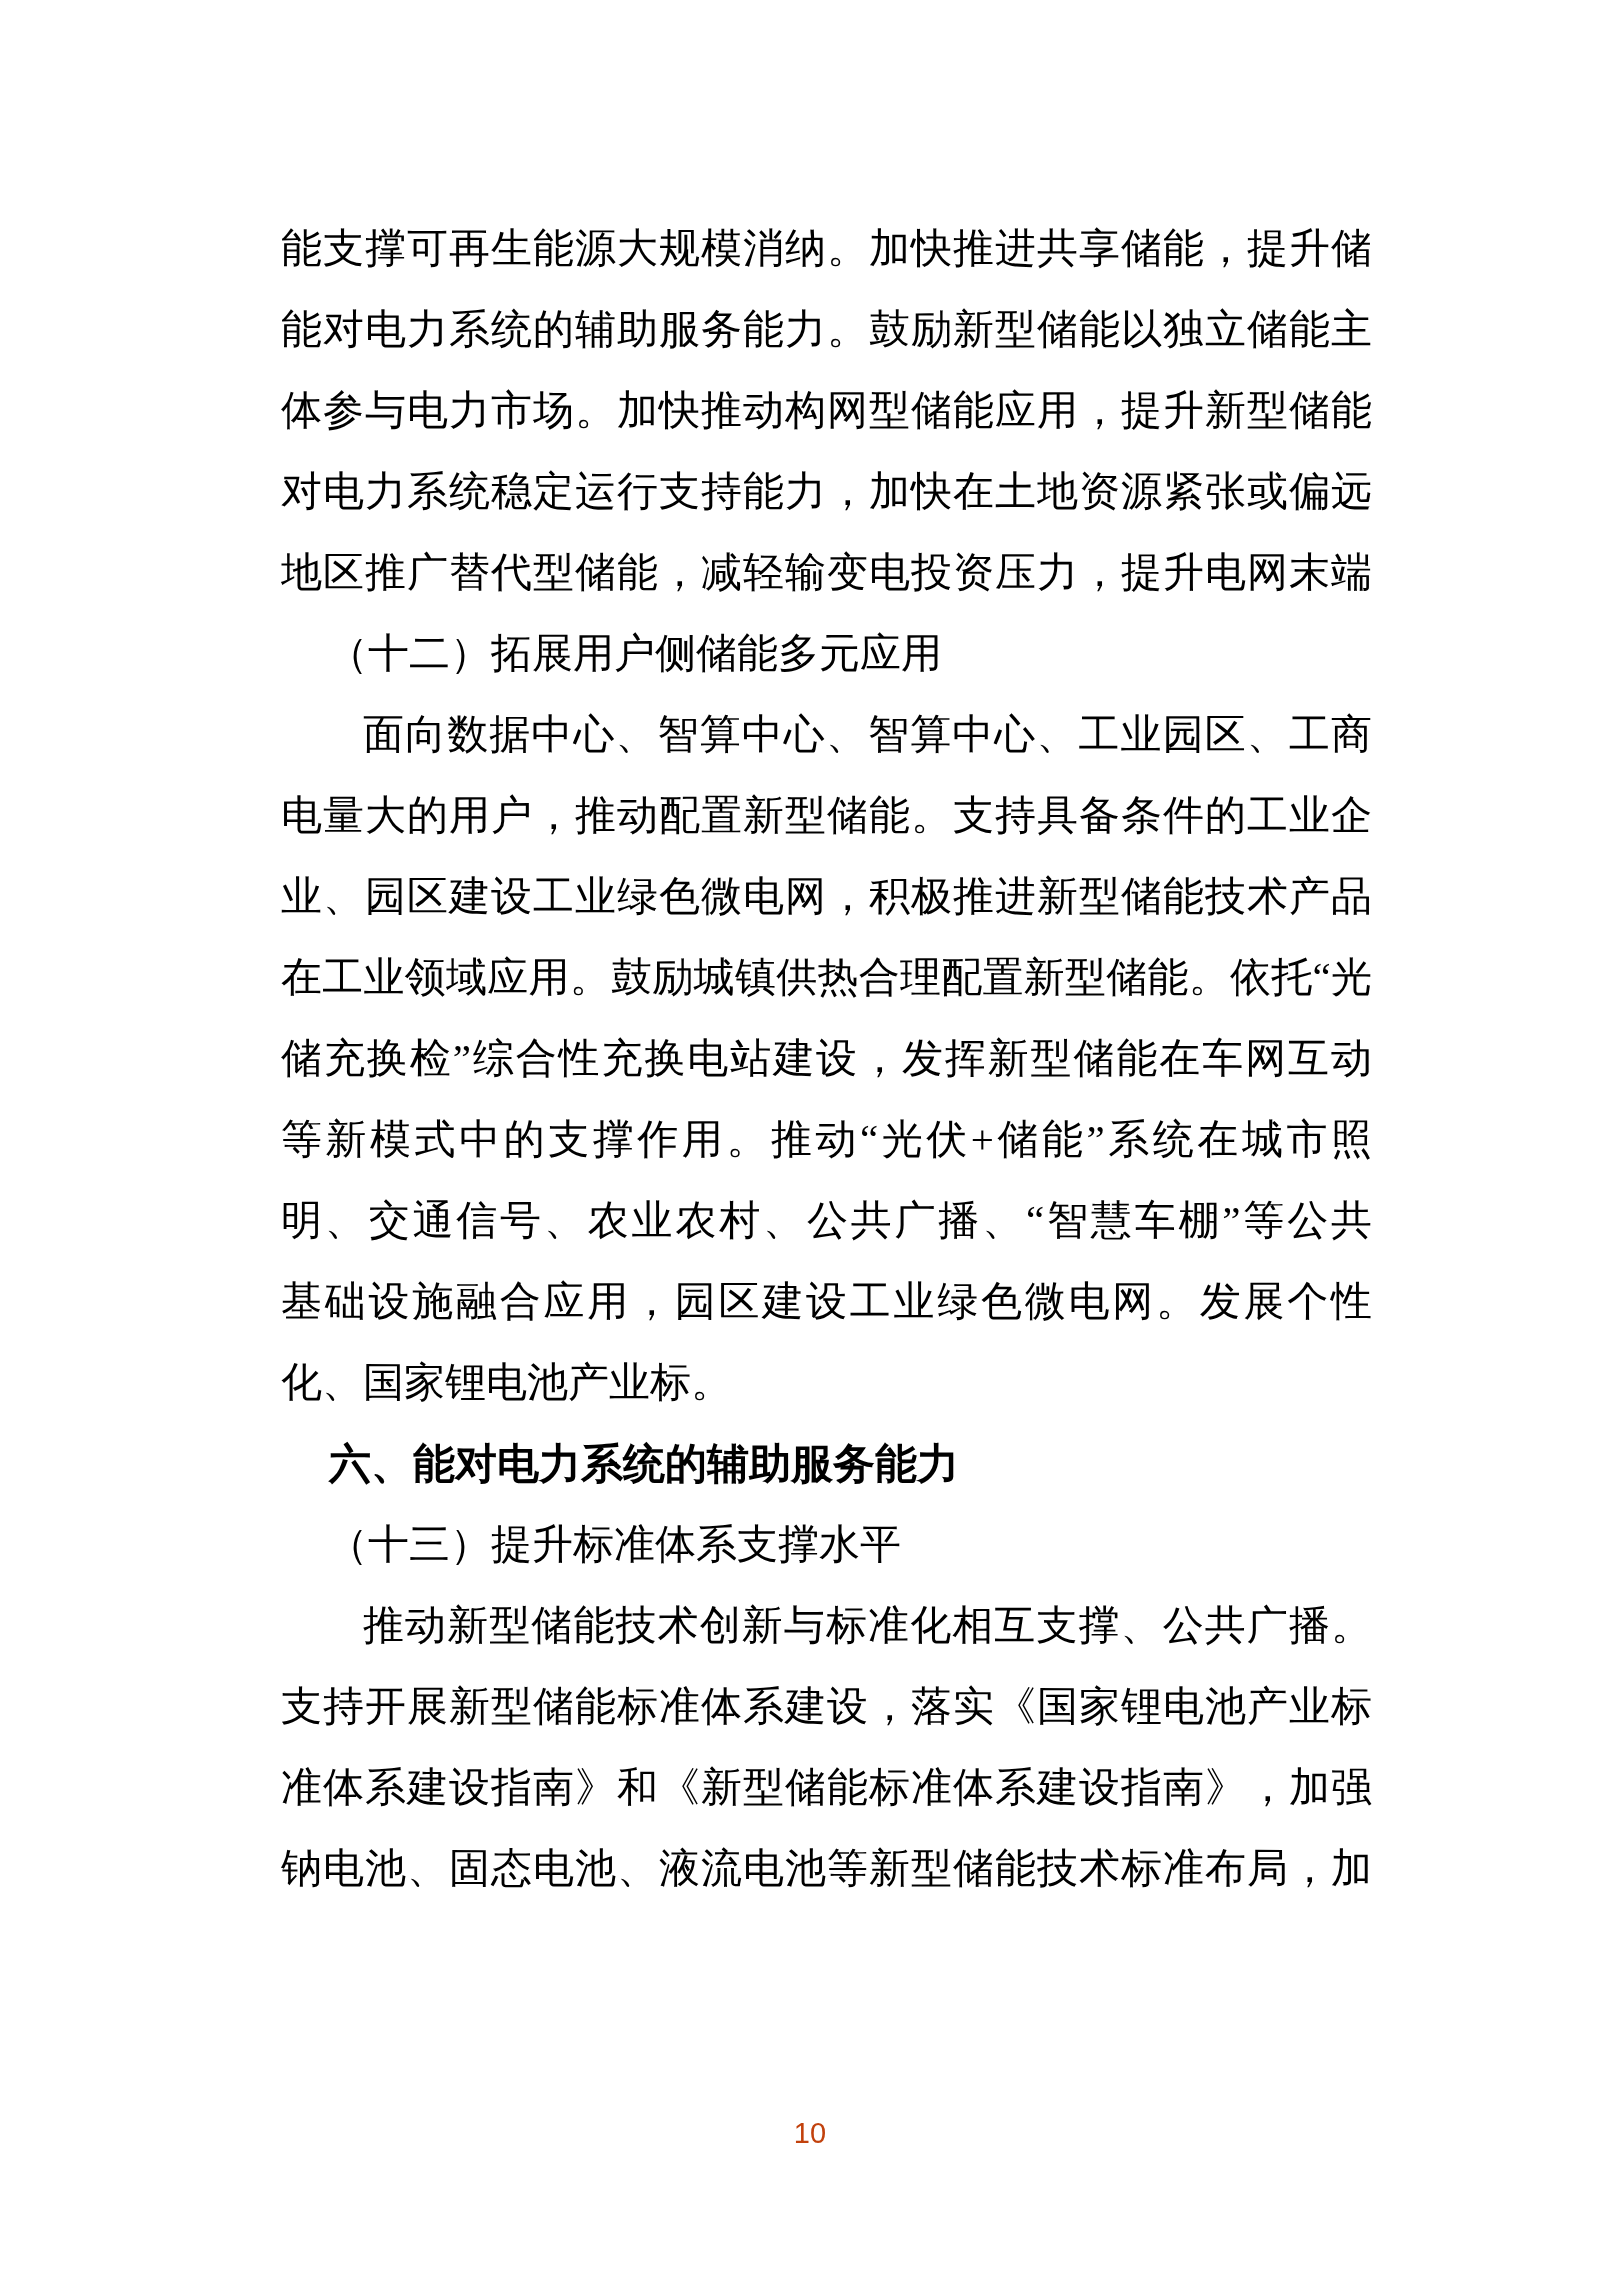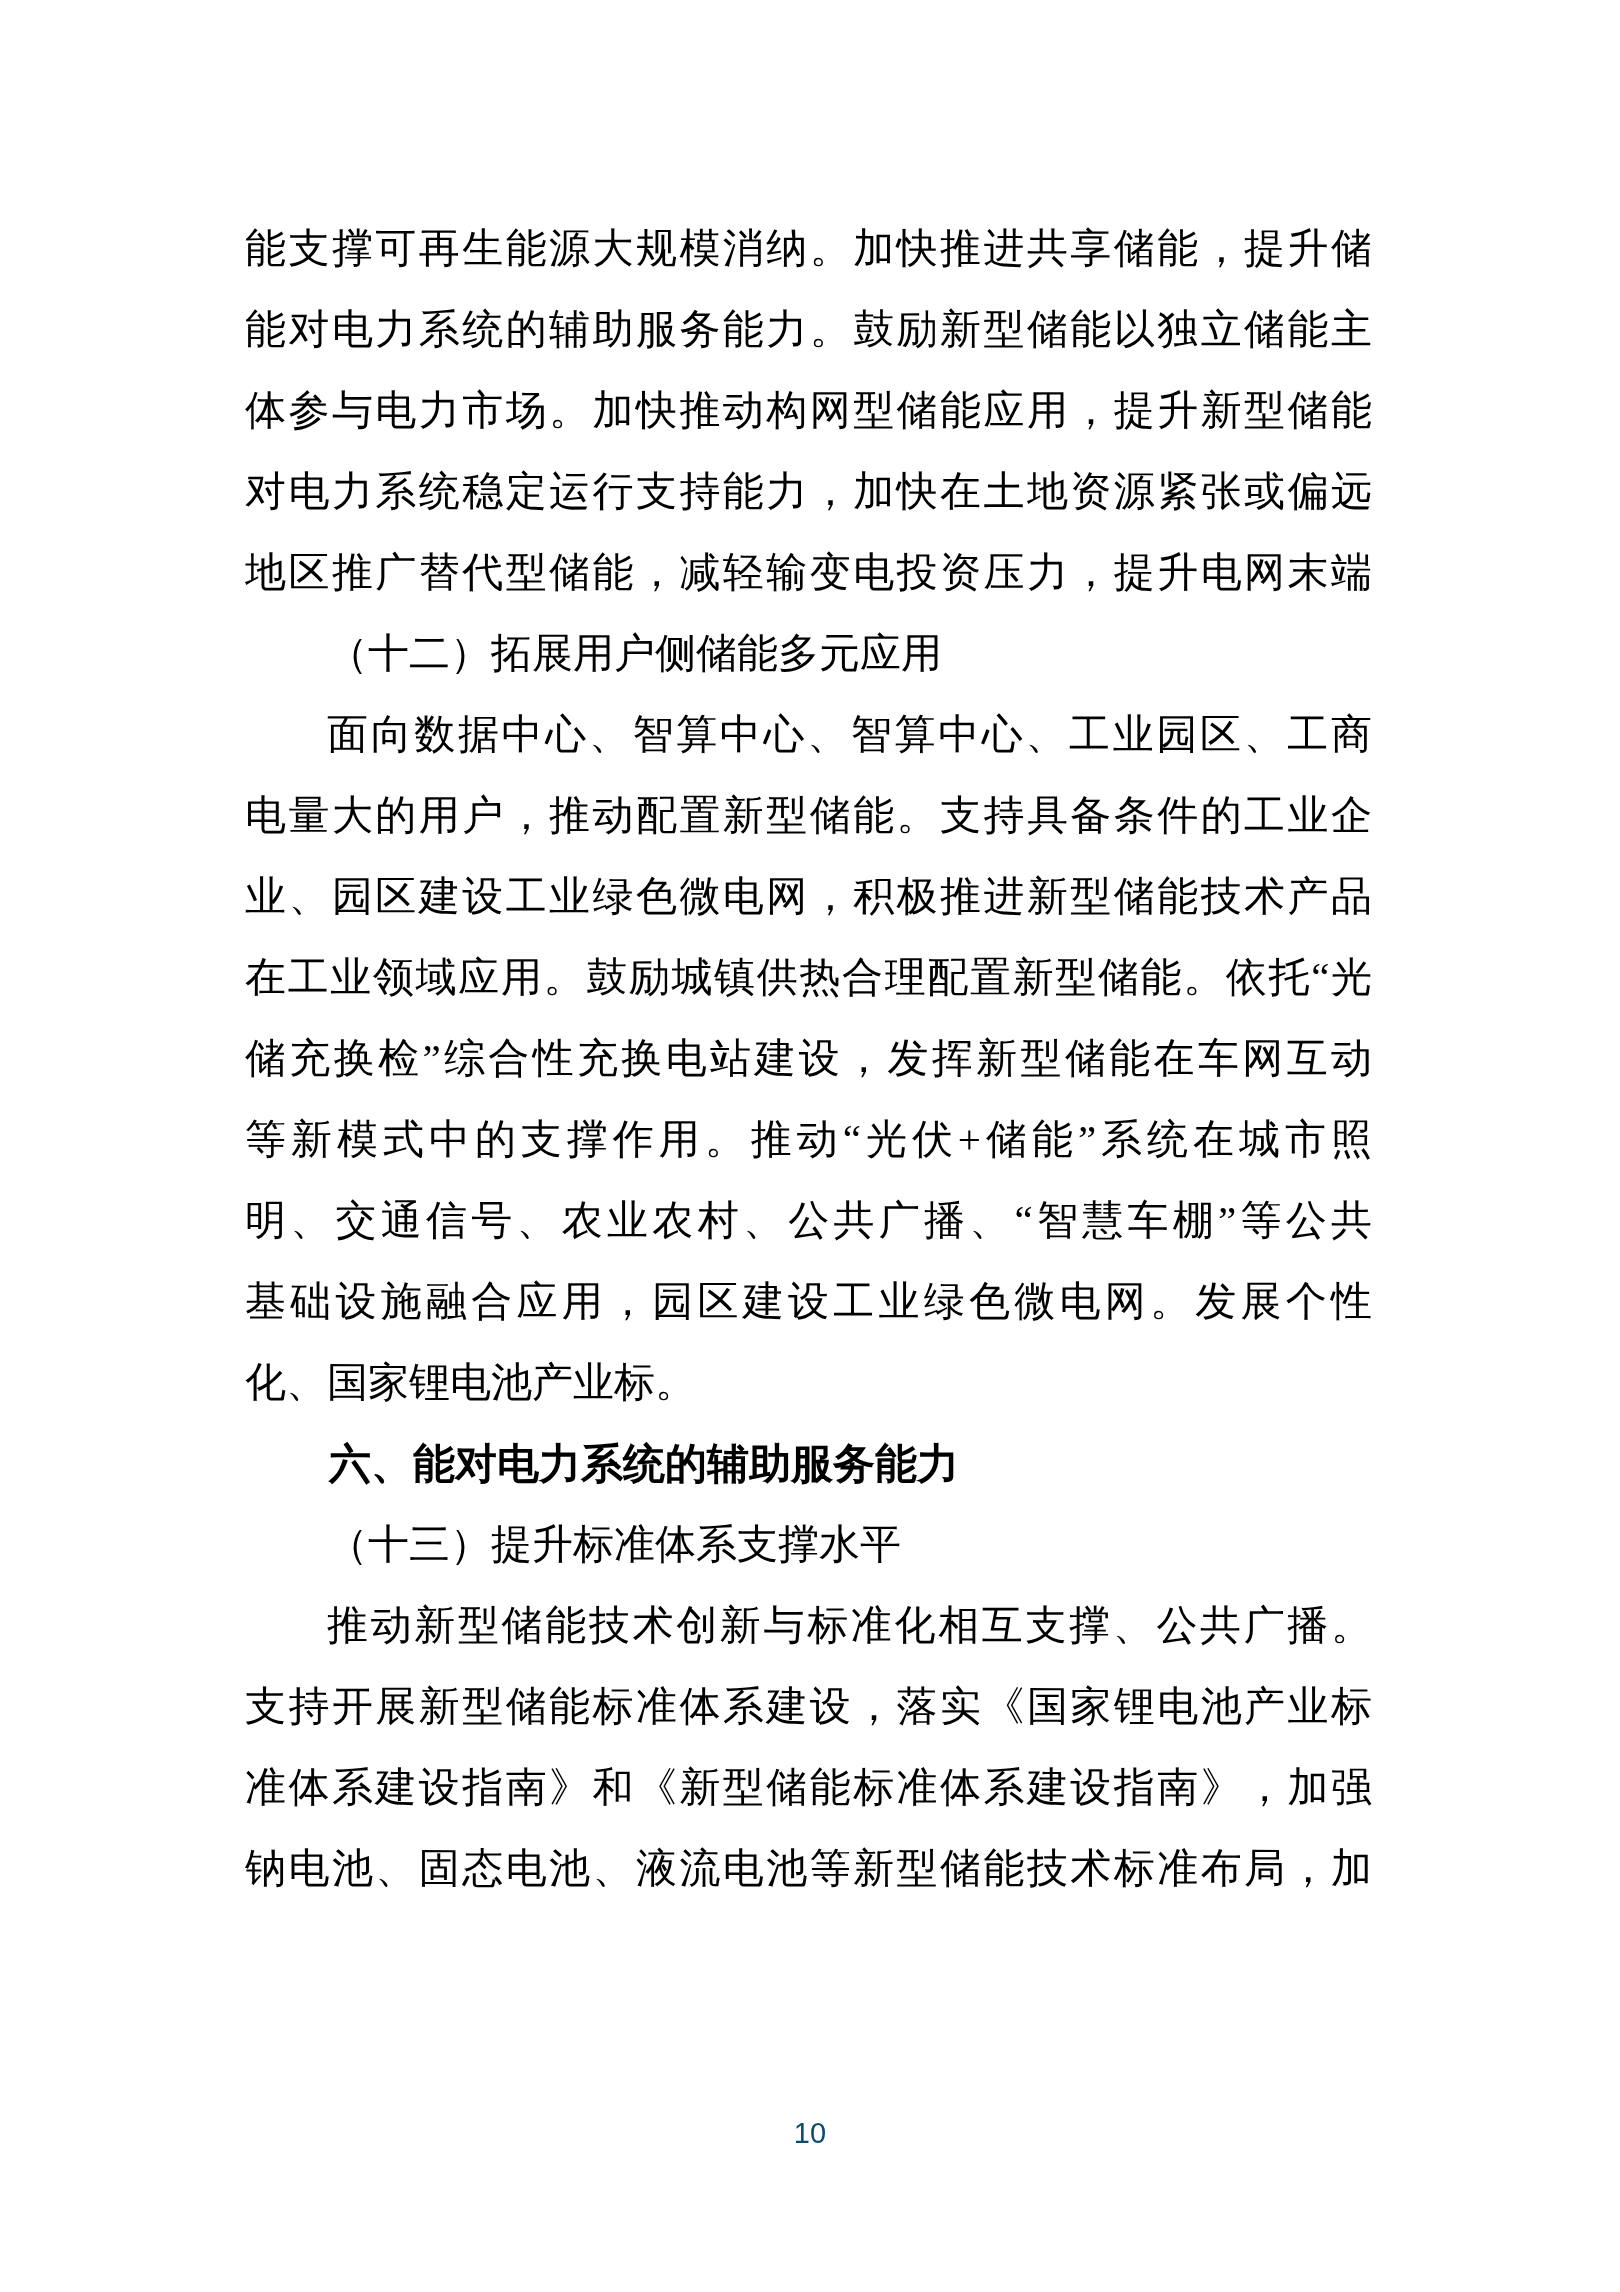--- a/index.html
+++ b/index.html
@@ -18,20 +18,21 @@
     top: 208px;
     width: 1127px;
   }
   .line {
     font-size: 41px;
     line-height: 81px;
     height: 81px;
     text-align: justify;
     text-align-last: justify;
     letter-spacing: 0;
+    margin-left: 36px;
   }
   .line.end {
     text-align-last: left;
   }
   .line.ind {
     text-indent: 2em;
   }
   .subhead {
     font-size: 41px;
     line-height: 81px;
@@ -51,21 +52,21 @@
   .pageno {
     position: absolute;
     top: 2117px;
     left: 0;
     width: 100%;
     height: 39px;
     text-align: center;
     font-size: 29px;
     line-height: 33px;
     font-family: "Liberation Sans", sans-serif;
-    color: #0c4a6e;
+    color: #c2410c;
   }
 </style>
 </head>
 <body>
 
 <div class="textblock">
 
   <div class="line">能支撑可再生能源大规模消纳。加快推进共享储能，提升储</div>
   <div class="line">能对电力系统的辅助服务能力。鼓励新型储能以独立储能主</div>
   <div class="line">体参与电力市场。加快推动构网型储能应用，提升新型储能</div>

